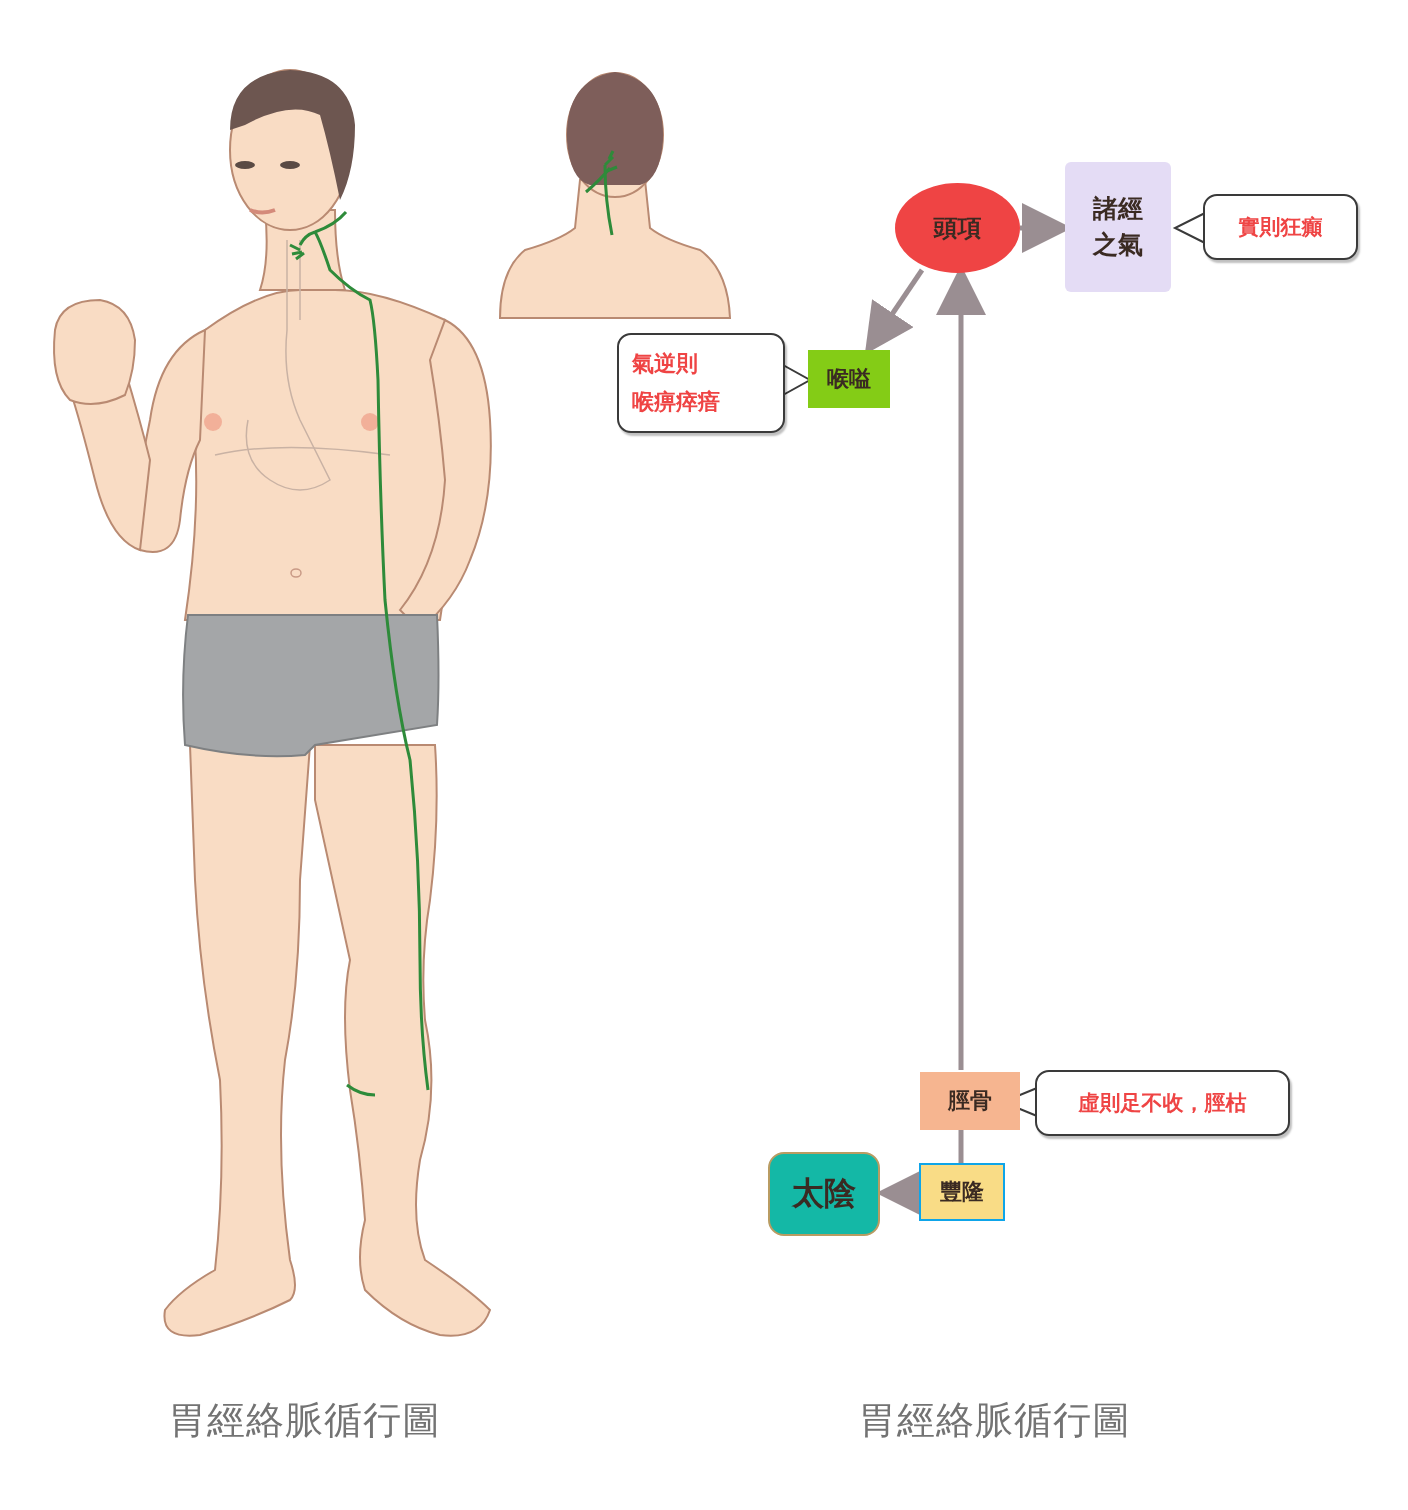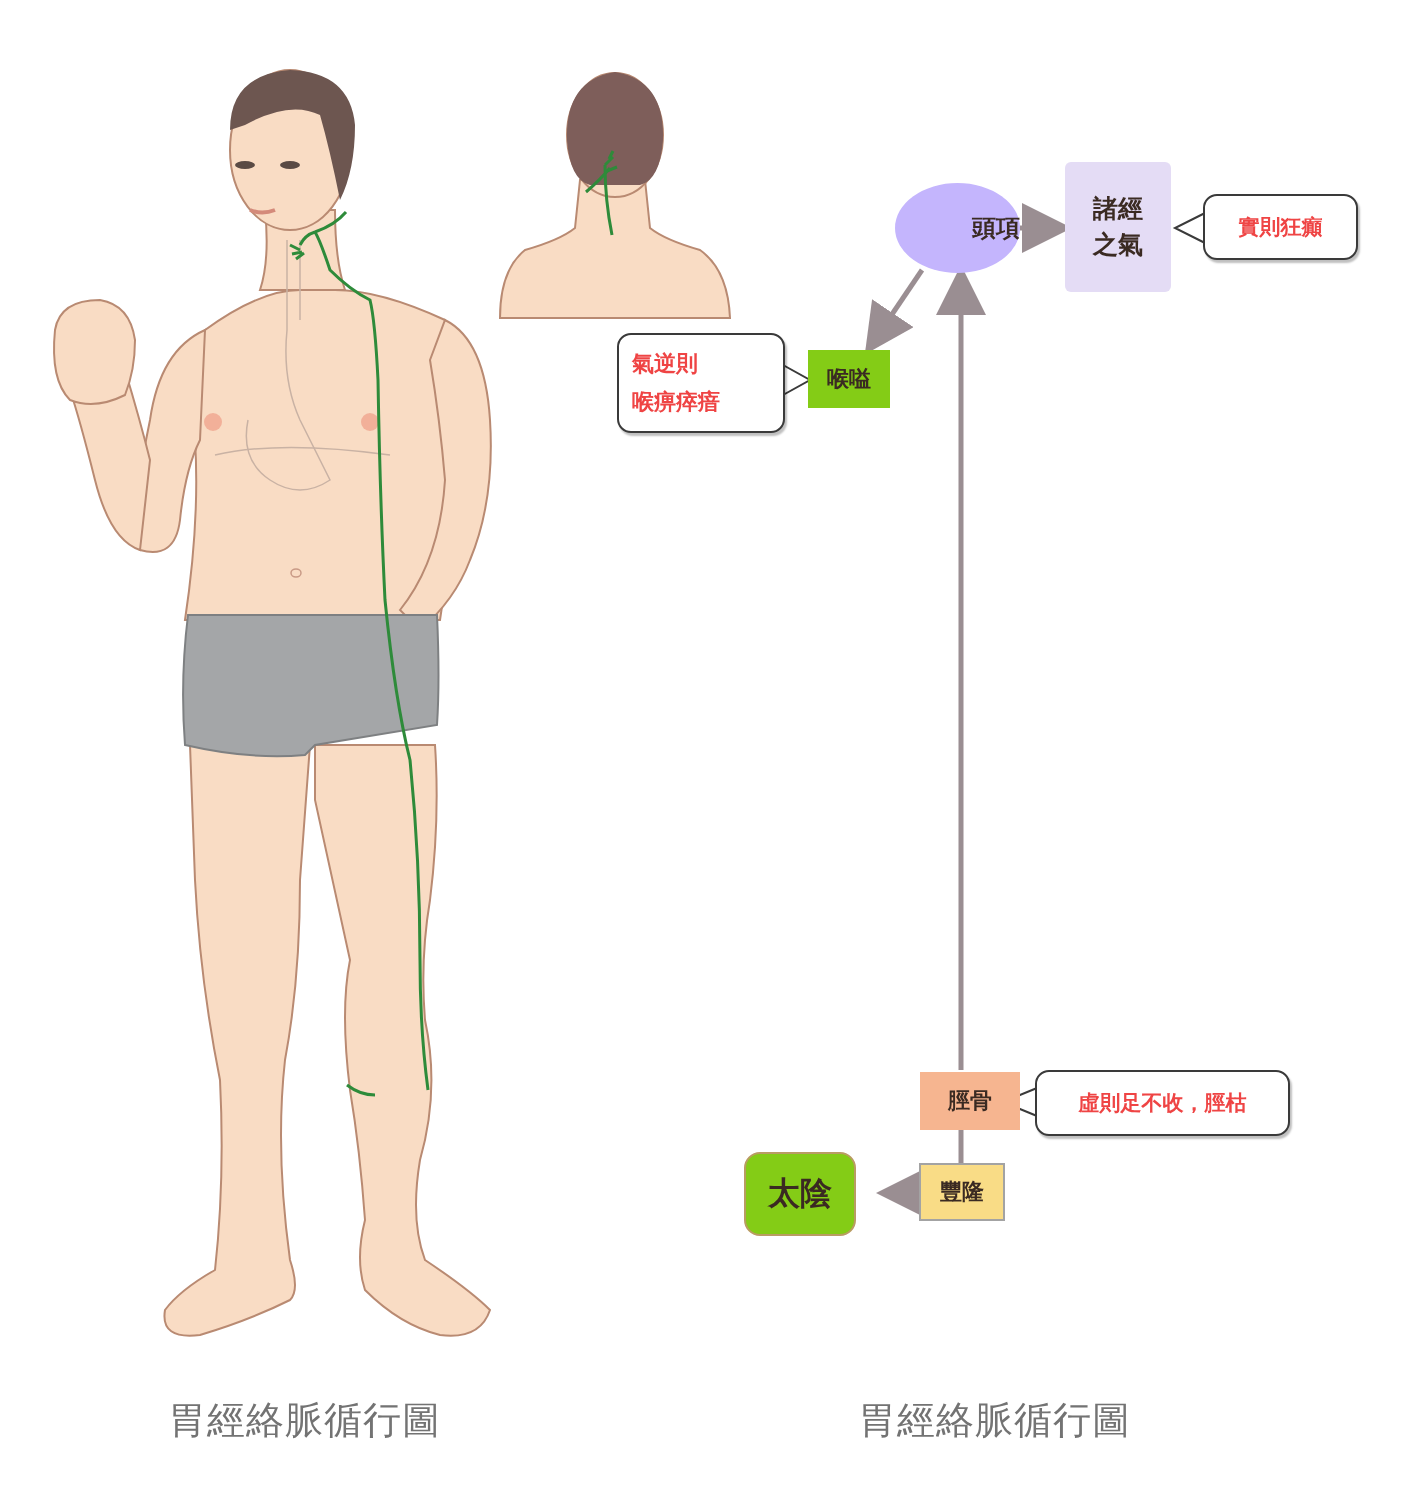--- a/index.html
+++ b/index.html
@@ -79,42 +79,42 @@
 
   <line x1="922" y1="270" x2="876" y2="338" stroke="#9a8e92" stroke-width="5" marker-end="url(#ah)"></line>
 
   <line x1="918" y1="1193" x2="896" y2="1193" stroke="#9a8e92" stroke-width="5" marker-end="url(#ah)"></line>
 
   <path d="M1205 213 L1175 228 L1205 243" fill="#fff" stroke="#3a3a3a" stroke-width="2"></path>
   <path d="M783 365 L810 380 L783 395" fill="#fff" stroke="#3a3a3a" stroke-width="2"></path>
   <path d="M1037 1088 L1003 1102 L1037 1116" fill="#fff" stroke="#3a3a3a" stroke-width="2"></path>
 </svg>
 
-<div class="node ellipse" style="left:895px;top:183px;width:125px;height:90px;background:#c4b5fd;font-size:24px;justify-content:flex-end;">
+<div class="node ellipse" style="left:895px;top:183px;width:125px;height:90px;background:#ef4444;font-size:24px;">
   <span>頭項</span>
 </div>
 
 <div class="node twoline" style="left:1065px;top:162px;width:106px;height:130px;background:#e4dcf5;border-radius:6px;font-size:25px;line-height:36px;flex-direction:column;">
   <span>諸經</span>
   <span>之氣</span>
 </div>
 
 <div class="node" style="left:808px;top:350px;width:82px;height:58px;background:#84cc16;font-size:22px;">
   <span>喉嗌</span>
 </div>
 
 <div class="node" style="left:920px;top:1072px;width:100px;height:58px;background:#f6b590;font-size:22px;">
   <span>脛骨</span>
 </div>
 
-<div class="node" style="left:919px;top:1163px;width:86px;height:58px;background:#f9dc86;border:2px solid #a3a3a3;font-size:22px;">
+<div class="node" style="left:919px;top:1163px;width:86px;height:58px;background:#f9dc86;border:2px solid #0ea5e9;font-size:22px;">
   <span>豐隆</span>
 </div>
 
-<div class="node" style="left:744px;top:1152px;width:112px;height:84px;background:#84cc16;border:2px solid #b99c62;border-radius:16px;font-size:32px;">
+<div class="node" style="left:768px;top:1152px;width:112px;height:84px;background:#14b8a6;border:2px solid #b99c62;border-radius:16px;font-size:32px;">
   <span>太陰</span>
 </div>
 
 <div class="bubble" style="left:1203px;top:194px;width:155px;height:66px;justify-content:center;font-size:21px;">
   <span>實則狂癲</span>
 </div>
 
 <div class="bubble twoline" style="left:617px;top:333px;width:168px;height:100px;flex-direction:column;justify-content:center;align-items:flex-start;padding-left:13px;font-size:22px;line-height:38px;">
   <span>氣逆則</span>
   <span>喉痹瘁瘖</span>

